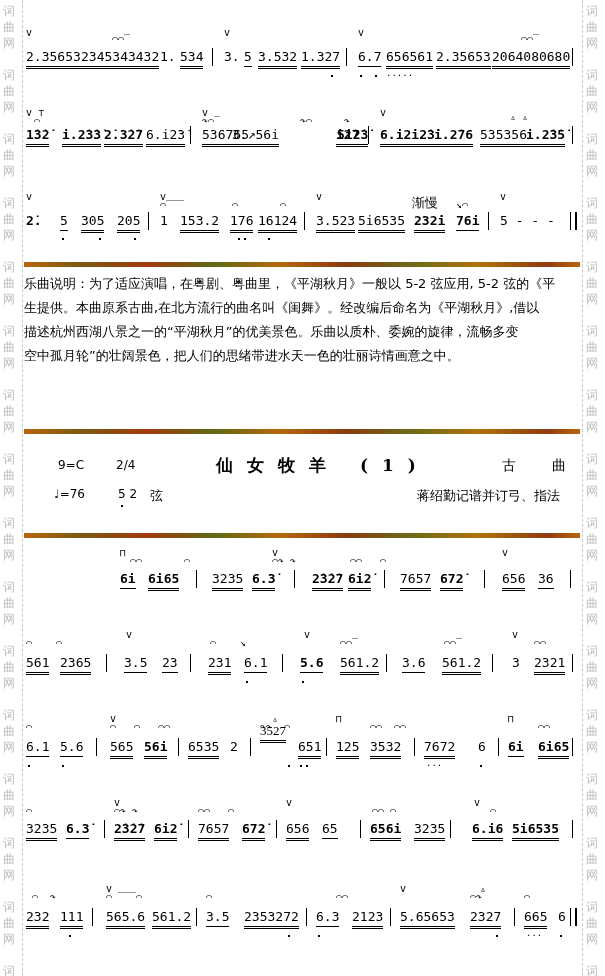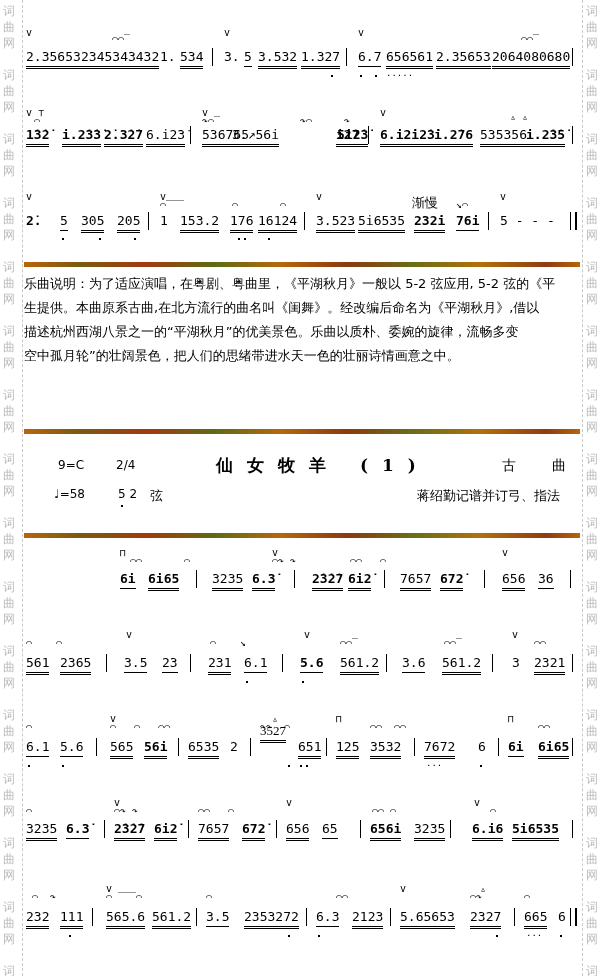--- a/index.html
+++ b/index.html
@@ -223,21 +223,21 @@
 </div>
 
 <div class="band" style="top:429px;"></div>
 
 <div>
   <span class="meta" style="left:58px;top:458px;">9=C</span>
   <span class="meta" style="left:116px;top:458px;">2/4</span>
   <span class="title" style="left:216px;top:454px;">仙女牧羊 (1)</span>
   <span class="meta" style="left:502px;top:457px;font-size:14px;">古</span>
   <span class="meta" style="left:552px;top:457px;font-size:14px;">曲</span>
-  <span class="meta" style="left:54px;top:487px;">♩=58</span>
+  <span class="meta" style="left:54px;top:487px;">♩=76</span>
   <span class="meta" style="left:118px;top:487px;">5 2</span>
   <span class="dot" style="left:121px;top:505px;"></span>
   <span class="meta" style="left:150px;top:487px;font-size:13px;">弦</span>
   <span class="meta" style="left:417px;top:487px;font-size:13px;">蒋绍勤记谱并订弓、指法</span>
 </div>
 
 <div class="band" style="top:533px;"></div>
 
 <div class="score" style="top:540px;height:436px;">
 

